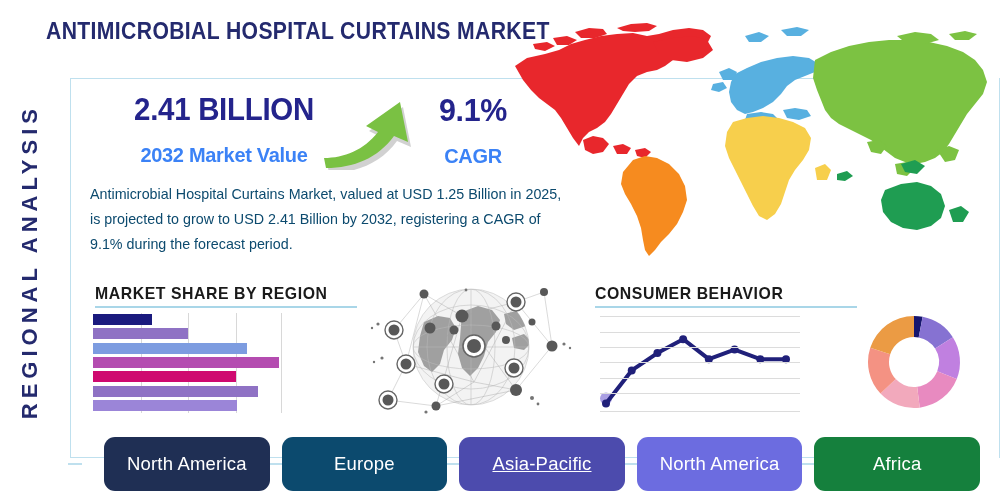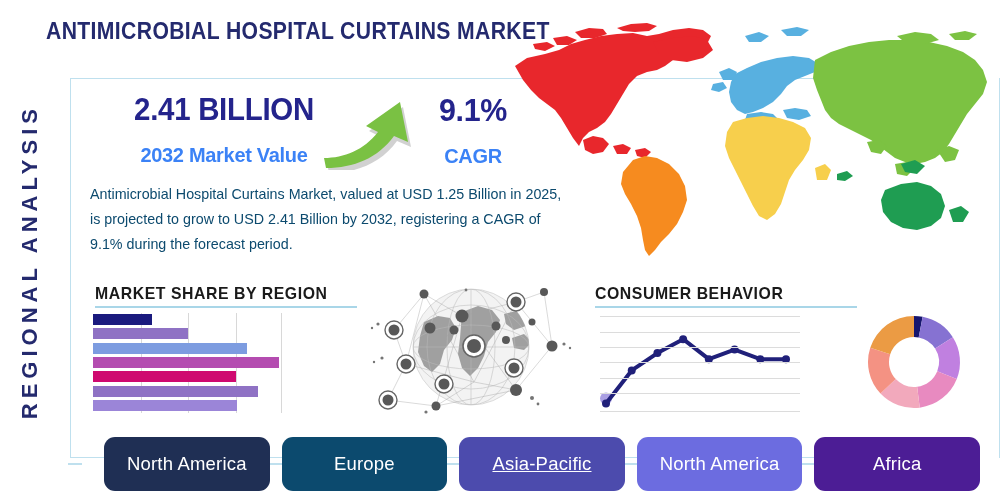--- a/index.html
+++ b/index.html
@@ -380,16 +380,16 @@
   <div class="btn-lead"></div>
   <div class="btn-row" id="btnRow">
       <div class="region-btn" style="background: rgb(31, 47, 84); margin-left: 24px;">North America</div>
       <div class="btn-connector"></div>
       <div class="region-btn" style="background: #0c4a6e;">Europe</div>
       <div class="btn-connector"></div>
       <div class="region-btn" style="background: rgb(76, 75, 173); text-decoration: underline;">Asia-Pacific</div>
       <div class="btn-connector"></div>
       <div class="region-btn" style="background: rgb(108, 108, 224);">North America</div>
       <div class="btn-connector"></div>
-      <div class="region-btn" style="background: #4c1d95;">Africa</div>
+      <div class="region-btn" style="background: #15803d;">Africa</div>
     </div>
 
 </div>
 
 </body></html>

